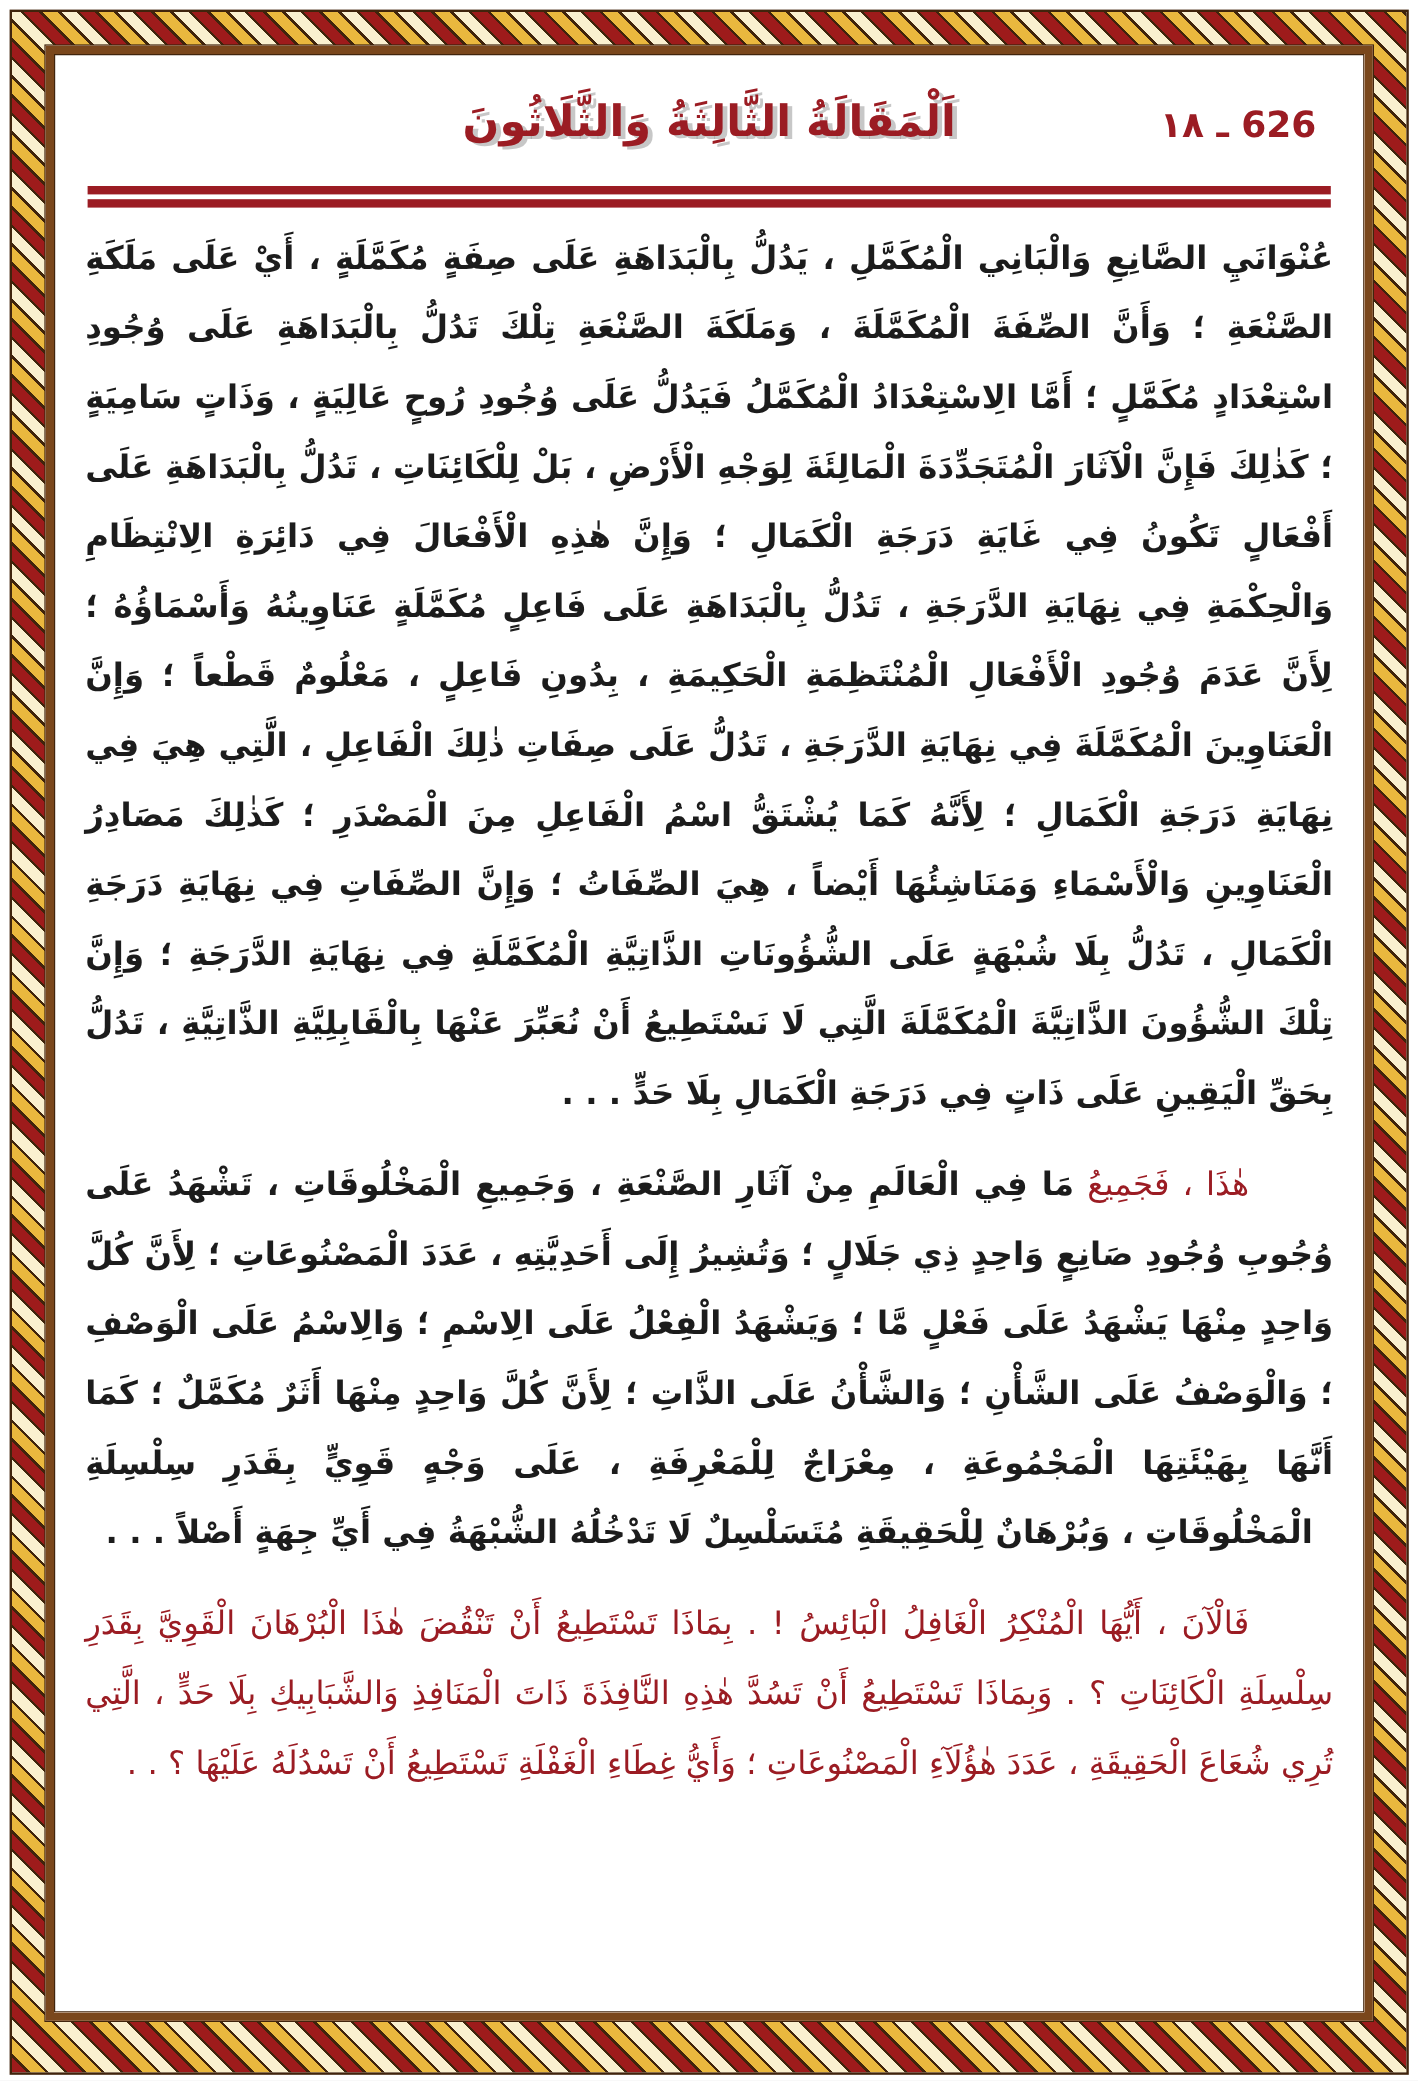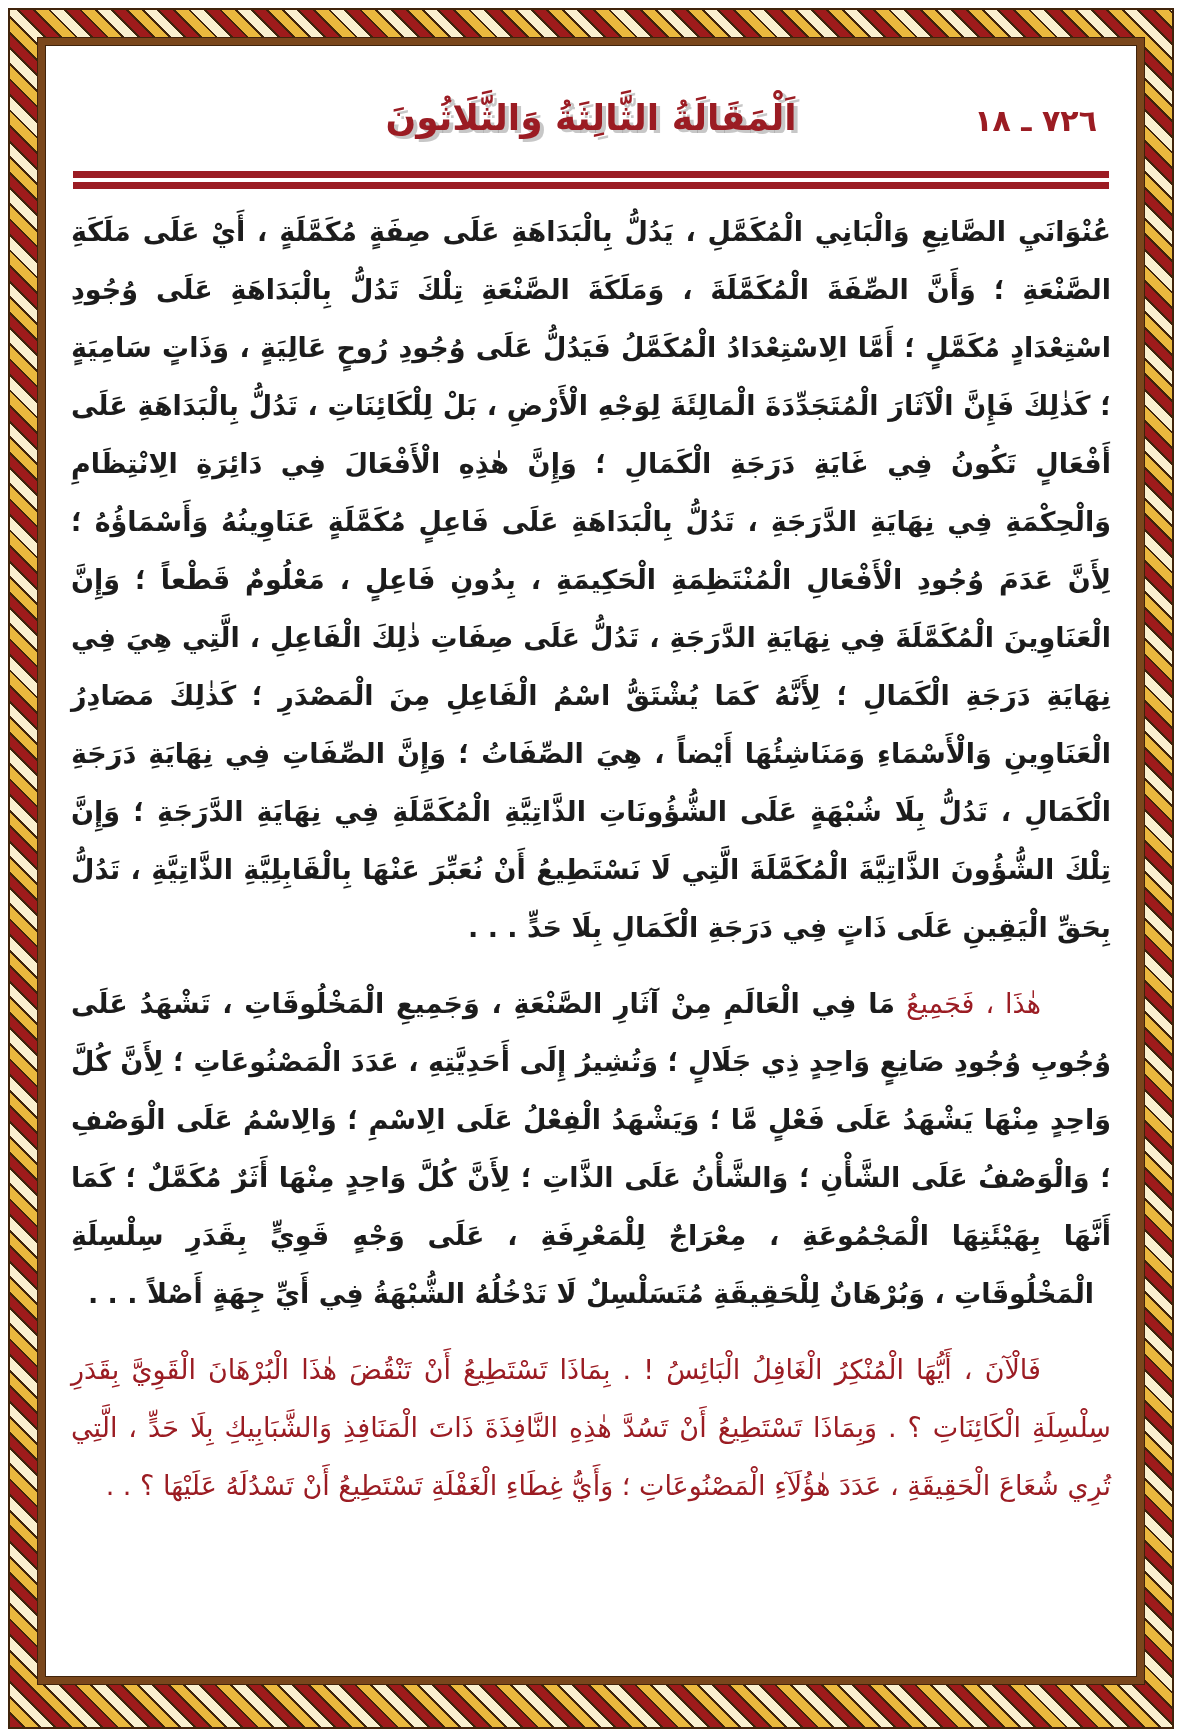--- a/index.html
+++ b/index.html
@@ -39,21 +39,21 @@
   }
   .header{position:relative;height:78px;}
   .page-number{
     position:absolute;
     top:14px;right:14px;
     color:var(--accent-red,#9b1c23);
     font-size:30px;font-weight:bold;
     letter-spacing:1px;
   }
   .title{
-    margin:16px;padding-top:8px;
+    margin:0;padding-top:8px;
     text-align:center;
     color:var(--accent-red,#9b1c23);
     font-size:36px;font-weight:bold;
     text-shadow:4px 3px 0 rgba(130,130,130,0.45);
   }
   .double-rule{
     height:18px;
     box-sizing:border-box;
     border-top:7px solid var(--accent-red,#9b1c23);
     border-bottom:7px solid var(--accent-red,#9b1c23);
@@ -73,21 +73,21 @@
   .black{color:var(--text-black,#1c1c1c);font-weight:bold;}
 </style>
 </head>
 <body>
 
 <div class="page">
   <div class="chain"></div>
   <div class="inner-frame">
     <div class="content">
       <header class="header">
-        <div class="page-number">٧٢٦ ـ ١٨</div>
+        <div class="page-number">626 ـ ١٨</div>
         <h1 class="title">اَلْمَقَالَةُ الثَّالِثَةُ وَالثَّلَاثُونَ</h1>
       </header>
       <div class="double-rule"></div>
       <main class="text" id="paragraphs">
           <p><span class="black">عُنْوَانَيِ الصَّانِعِ وَالْبَانِي الْمُكَمَّلِ ، يَدُلُّ بِالْبَدَاهَةِ عَلَى صِفَةٍ مُكَمَّلَةٍ ، أَيْ عَلَى مَلَكَةِ الصَّنْعَةِ ؛ وَأَنَّ الصِّفَةَ الْمُكَمَّلَةَ ، وَمَلَكَةَ الصَّنْعَةِ تِلْكَ تَدُلُّ بِالْبَدَاهَةِ عَلَى وُجُودِ اسْتِعْدَادٍ مُكَمَّلٍ ؛ أَمَّا الِاسْتِعْدَادُ الْمُكَمَّلُ فَيَدُلُّ عَلَى وُجُودِ رُوحٍ عَالِيَةٍ ، وَذَاتٍ سَامِيَةٍ ؛ كَذٰلِكَ فَإِنَّ الْآثَارَ الْمُتَجَدِّدَةَ الْمَالِئَةَ لِوَجْهِ الْأَرْضِ ، بَلْ لِلْكَائِنَاتِ ، تَدُلُّ بِالْبَدَاهَةِ عَلَى أَفْعَالٍ تَكُونُ فِي غَايَةِ دَرَجَةِ الْكَمَالِ ؛ وَإِنَّ هٰذِهِ الْأَفْعَالَ فِي دَائِرَةِ الِانْتِظَامِ وَالْحِكْمَةِ فِي نِهَايَةِ الدَّرَجَةِ ، تَدُلُّ بِالْبَدَاهَةِ عَلَى فَاعِلٍ مُكَمَّلَةٍ عَنَاوِينُهُ وَأَسْمَاؤُهُ ؛ لِأَنَّ عَدَمَ وُجُودِ الْأَفْعَالِ الْمُنْتَظِمَةِ الْحَكِيمَةِ ، بِدُونِ فَاعِلٍ ، مَعْلُومٌ قَطْعاً ؛ وَإِنَّ الْعَنَاوِينَ الْمُكَمَّلَةَ فِي نِهَايَةِ الدَّرَجَةِ ، تَدُلُّ عَلَى صِفَاتِ ذٰلِكَ الْفَاعِلِ ، الَّتِي هِيَ فِي نِهَايَةِ دَرَجَةِ الْكَمَالِ ؛ لِأَنَّهُ كَمَا يُشْتَقُّ اسْمُ الْفَاعِلِ مِنَ الْمَصْدَرِ ؛ كَذٰلِكَ مَصَادِرُ الْعَنَاوِينِ وَالْأَسْمَاءِ وَمَنَاشِئُهَا أَيْضاً ، هِيَ الصِّفَاتُ ؛ وَإِنَّ الصِّفَاتِ فِي نِهَايَةِ دَرَجَةِ الْكَمَالِ ، تَدُلُّ بِلَا شُبْهَةٍ عَلَى الشُّؤُونَاتِ الذَّاتِيَّةِ الْمُكَمَّلَةِ فِي نِهَايَةِ الدَّرَجَةِ ؛ وَإِنَّ تِلْكَ الشُّؤُونَ الذَّاتِيَّةَ الْمُكَمَّلَةَ الَّتِي لَا نَسْتَطِيعُ أَنْ نُعَبِّرَ عَنْهَا بِالْقَابِلِيَّةِ الذَّاتِيَّةِ ، تَدُلُّ بِحَقِّ الْيَقِينِ عَلَى ذَاتٍ فِي دَرَجَةِ الْكَمَالِ بِلَا حَدٍّ . . .</span></p>
           <p class="indent center-last"><span class="red">هٰذَا ، فَجَمِيعُ </span><span class="black">مَا فِي الْعَالَمِ مِنْ آثَارِ الصَّنْعَةِ ، وَجَمِيعِ الْمَخْلُوقَاتِ ، تَشْهَدُ عَلَى وُجُوبِ وُجُودِ صَانِعٍ وَاحِدٍ ذِي جَلَالٍ ؛ وَتُشِيرُ إِلَى أَحَدِيَّتِهِ ، عَدَدَ الْمَصْنُوعَاتِ ؛ لِأَنَّ كُلَّ وَاحِدٍ مِنْهَا يَشْهَدُ عَلَى فَعْلٍ مَّا ؛ وَيَشْهَدُ الْفِعْلُ عَلَى الِاسْمِ ؛ وَالِاسْمُ عَلَى الْوَصْفِ ؛ وَالْوَصْفُ عَلَى الشَّأْنِ ؛ وَالشَّأْنُ عَلَى الذَّاتِ ؛ لِأَنَّ كُلَّ وَاحِدٍ مِنْهَا أَثَرٌ مُكَمَّلٌ ؛ كَمَا أَنَّهَا بِهَيْئَتِهَا الْمَجْمُوعَةِ ، مِعْرَاجٌ لِلْمَعْرِفَةِ ، عَلَى وَجْهٍ قَوِيٍّ بِقَدَرِ سِلْسِلَةِ الْمَخْلُوقَاتِ ، وَبُرْهَانٌ لِلْحَقِيقَةِ مُتَسَلْسِلٌ لَا تَدْخُلُهُ الشُّبْهَةُ فِي أَيِّ جِهَةٍ أَصْلاً . . .</span></p>
           <p class="indent"><span class="red">فَالْآنَ ، أَيُّهَا الْمُنْكِرُ الْغَافِلُ الْبَائِسُ ! . بِمَاذَا تَسْتَطِيعُ أَنْ تَنْقُضَ هٰذَا الْبُرْهَانَ الْقَوِيَّ بِقَدَرِ سِلْسِلَةِ الْكَائِنَاتِ ؟ . وَبِمَاذَا تَسْتَطِيعُ أَنْ تَسُدَّ هٰذِهِ النَّافِذَةَ ذَاتَ الْمَنَافِذِ وَالشَّبَابِيكِ بِلَا حَدٍّ ، الَّتِي تُرِي شُعَاعَ الْحَقِيقَةِ ، عَدَدَ هٰؤُلَآءِ الْمَصْنُوعَاتِ ؛ وَأَيُّ غِطَاءِ الْغَفْلَةِ تَسْتَطِيعُ أَنْ تَسْدُلَهُ عَلَيْهَا ؟ . .</span></p>
         </main>
     </div>
   </div>

